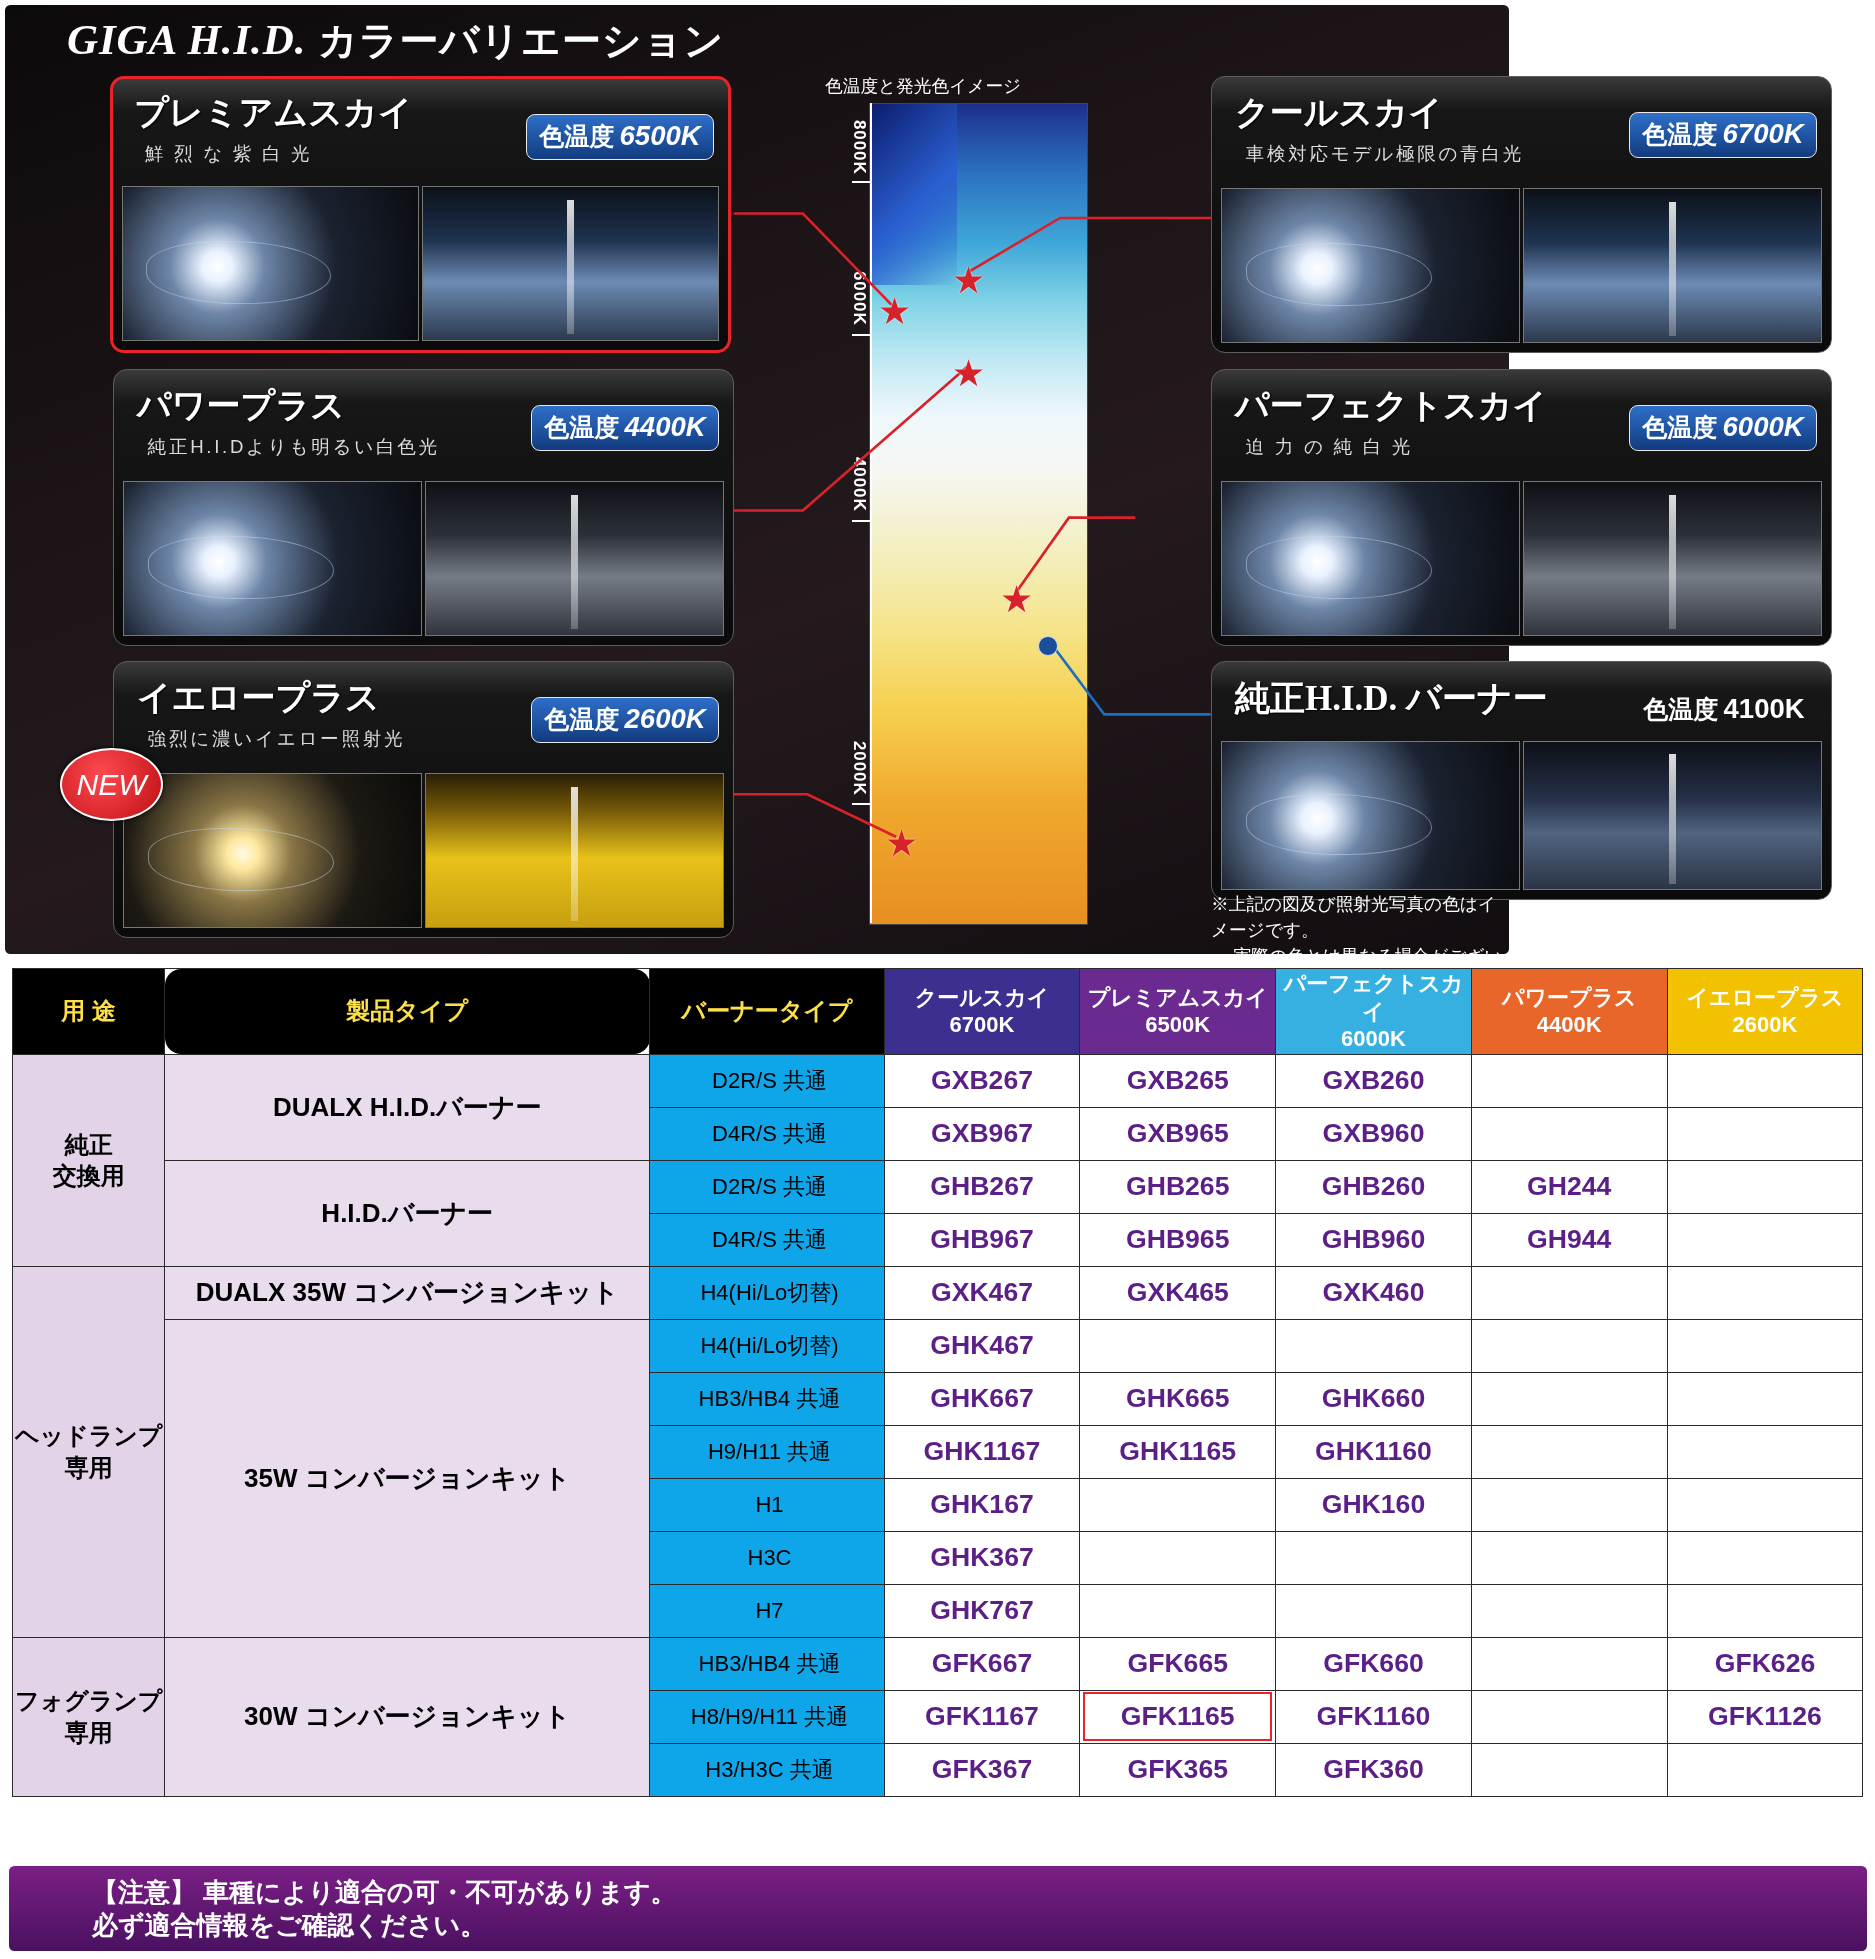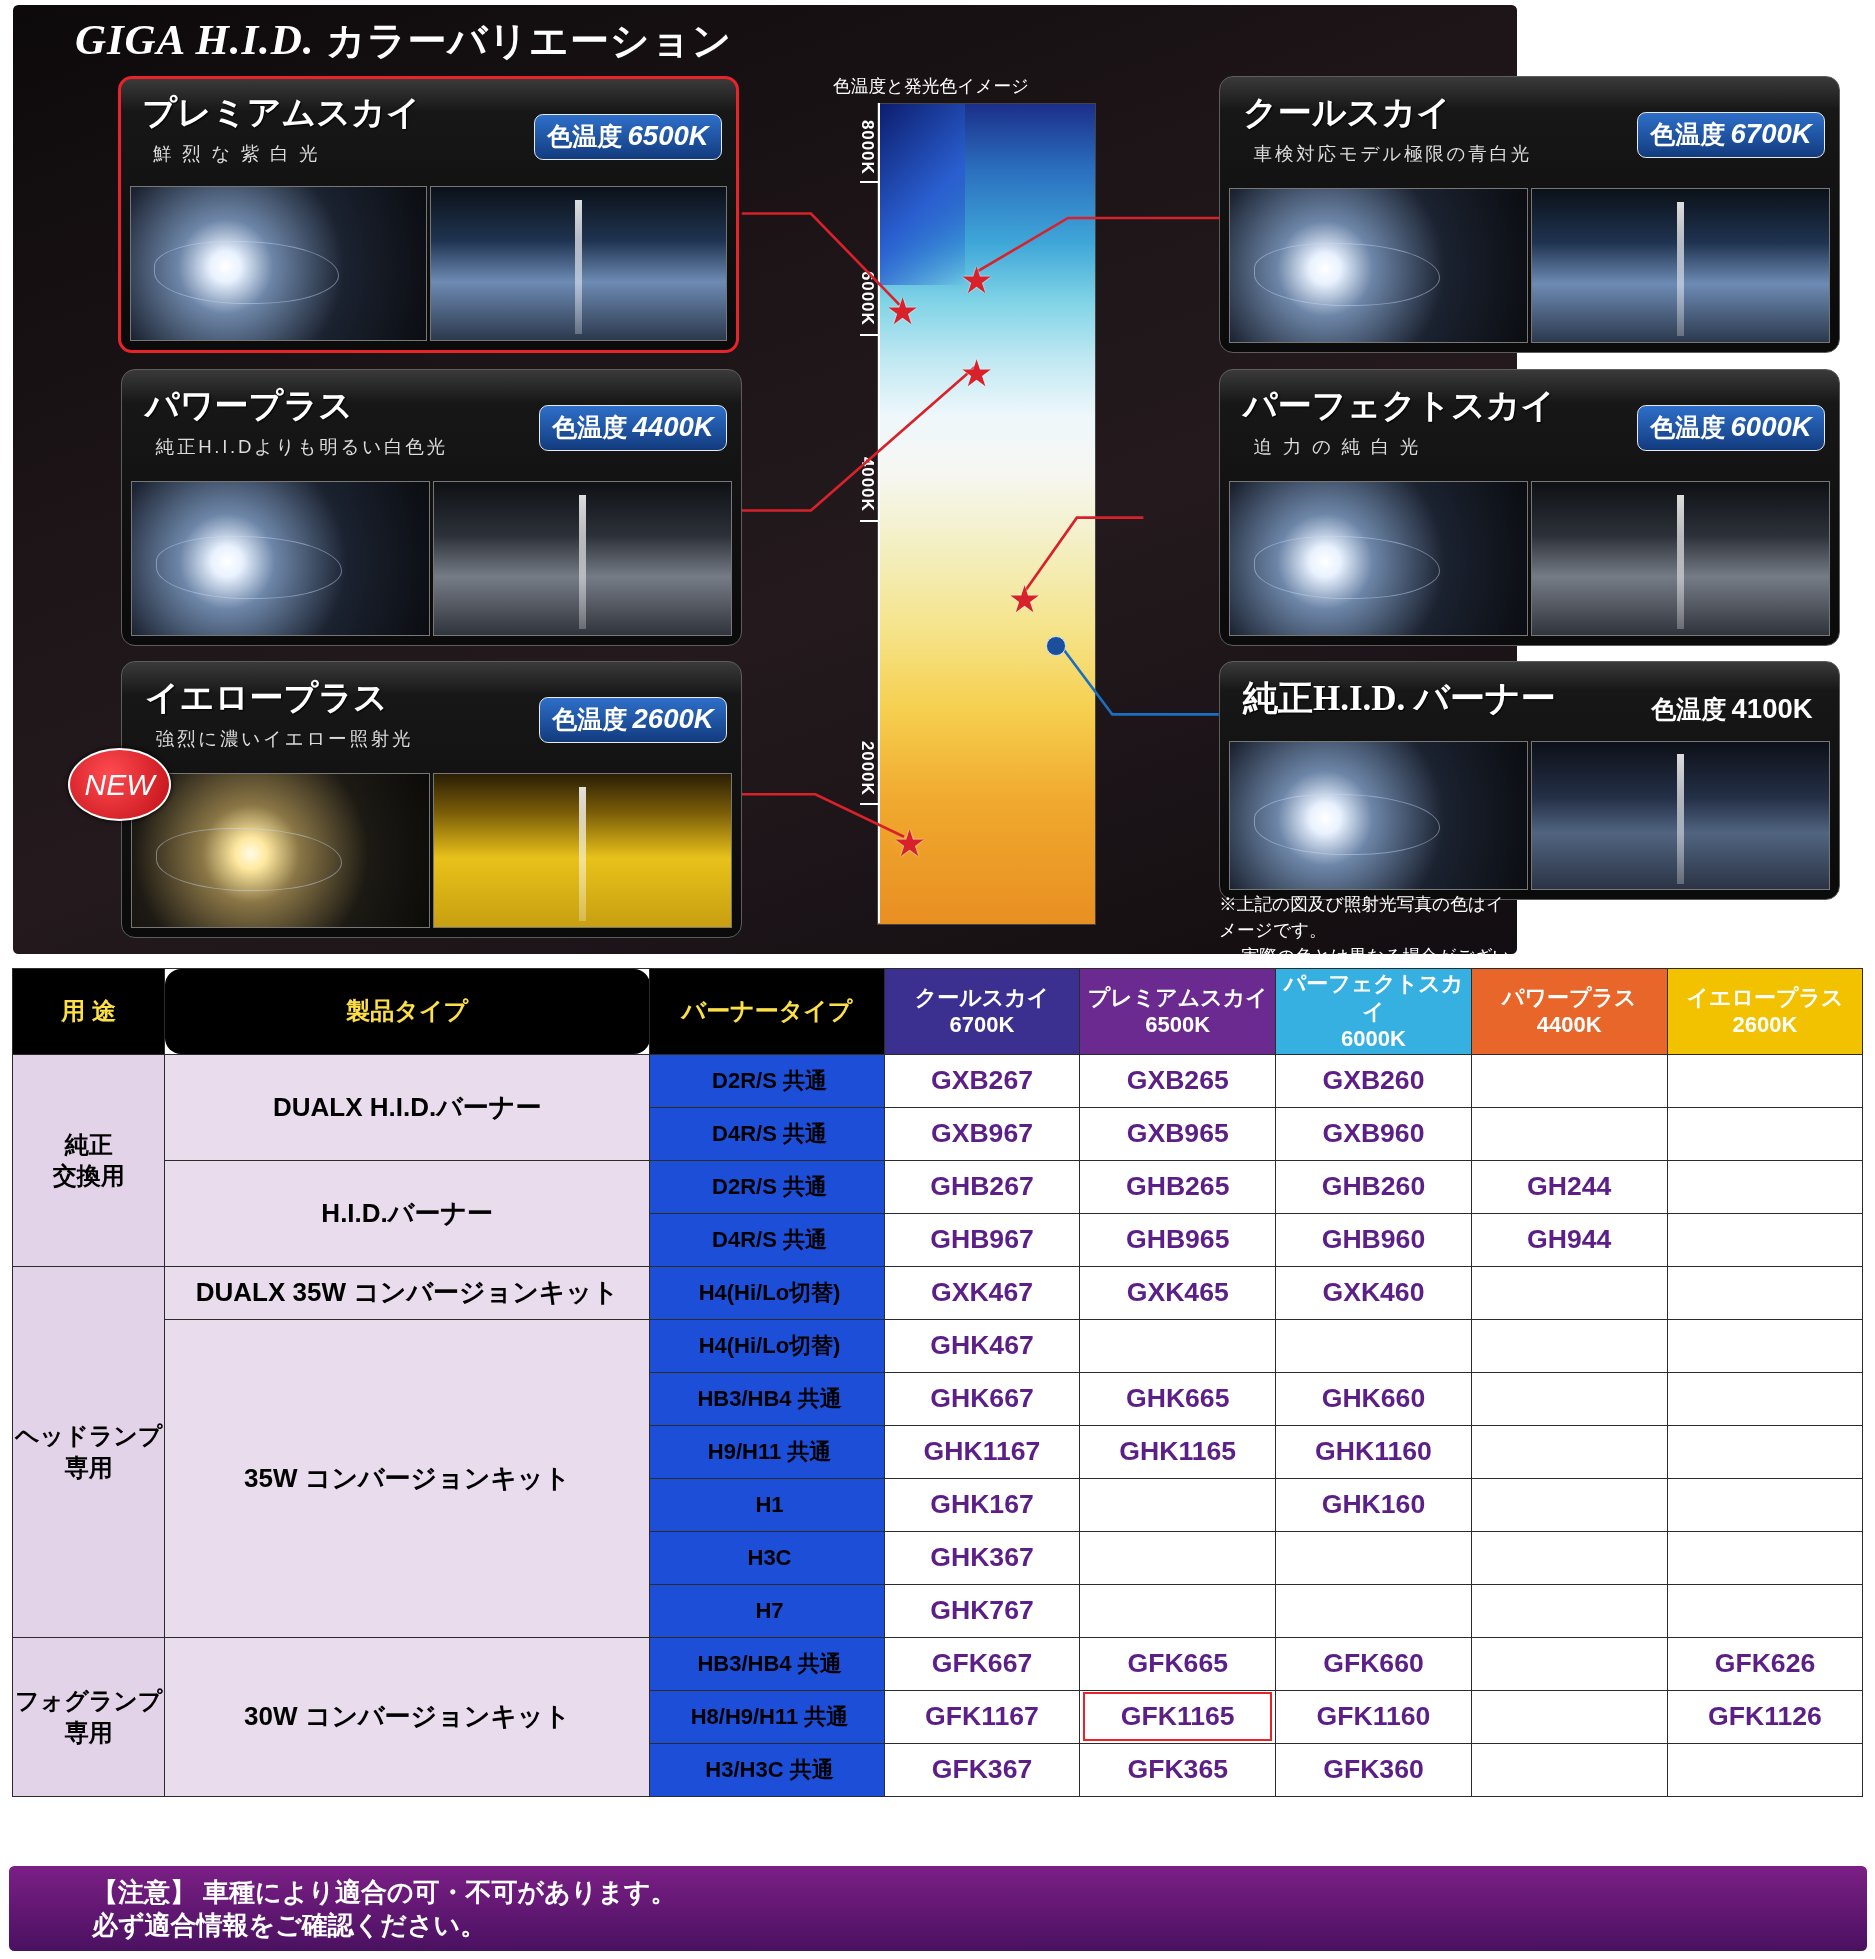--- a/index.html
+++ b/index.html
@@ -1,20 +1,20 @@
 <!DOCTYPE html>
 <html style="font-size:14px"><head>
 <meta charset="utf-8">
 <style>
   html,body{margin:0;padding:0;background:#fff;}
   body{width:1875px;height:1960px;font-family:"Liberation Sans",sans-serif;color:#000;}
   .page{position:relative;width:1875px;height:1960px;overflow:hidden;}
 
   
-  .top-panel{position:absolute;left:13px;top:5.3px;width:1504px;height:949px;
+  .top-panel{position:absolute;left:5px;top:5.3px;width:1504px;height:949px;
      background:linear-gradient(160deg,#0d0a0c 0%,#1c1416 35%,#241a1e 60%,#120d10 100%);
      border-radius:5.3px;}
   .main-title{position:absolute;left:62px;top:8.9px;font-family:"Liberation Serif",serif;
      font-style:italic;font-weight:bold;font-size:43px;color:#fff;letter-spacing:0.9px;white-space:nowrap;}
   .main-title .jp{font-family:"Liberation Sans",sans-serif;font-style:normal;font-weight:bold;font-size:39px;}
 
   
   .card{position:absolute;border-radius:14px;background:linear-gradient(180deg,#3a3a3a 0%,#171717 12%,#0b0b0b 90%);
      border:1.8px solid #5d5d5d;box-sizing:border-box;padding:7px;}
   .card.sel{border:3.5px solid #e8232a;padding:5.3px;}
@@ -74,21 +74,21 @@
   .tbl td,.tbl th{border:0.9px solid #2b2b2b;text-align:center;vertical-align:middle;}
   .hdr-black{background:#000;color:#fde047;font-size:24px;font-weight:bold;height:82px;}
   .h-cool{background:#3b2f8f;color:#fff;}
   .h-prem{background:#6a2a8f;color:#fff;}
   .h-perf{background:#35b0e0;color:#fff;}
   .h-pow{background:#e8662a;color:#fff;}
   .h-yel{background:#f2c100;color:#fff;}
   .hcolor{font-size:22px;font-weight:bold;line-height:1.25;height:82px;}
   .use-cell{background:#e3d3e8;font-size:24px;font-weight:bold;line-height:1.3;width:131px;}
   .type-cell{background:#e9dced;font-size:26px;font-weight:bold;}
-  .burner-cell{background:#1d4ed8;font-size:22px;font-weight:bold;width:177px;padding-left:6px;}
+  .burner-cell{background:#0ea5e9;font-size:22px;font-weight:normal;width:177px;padding-left:6px;}
   .code{font-size:26.6px;font-weight:bold;color:#5b1f87;height:50px;width:170px;background:#fff;}
   .code.hl{position:relative;}
   .code.hl:after{content:"";position:absolute;left:2.7px;top:1.8px;right:2.7px;bottom:1.8px;
      border:2.7px solid #e8232a;box-sizing:border-box;}
 
   
   .footer{position:absolute;left:8.9px;top:1866px;width:1858px;height:85px;border-radius:5.3px;
      background:linear-gradient(180deg,#7b1f86,#4a1160);display:flex;align-items:center;}
   .foot-note{color:#fff;font-size:26px;font-weight:bold;line-height:1.25;margin-left:83px;white-space:nowrap;}
   .foot-url{color:#fff;font-size:36px;font-weight:bold;font-family:"Liberation Serif",serif;

